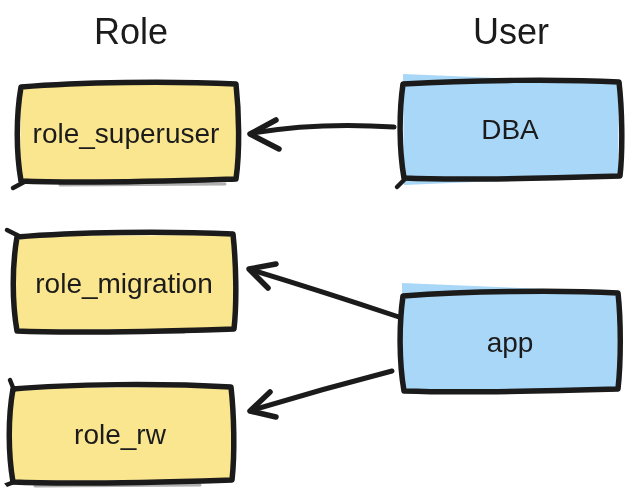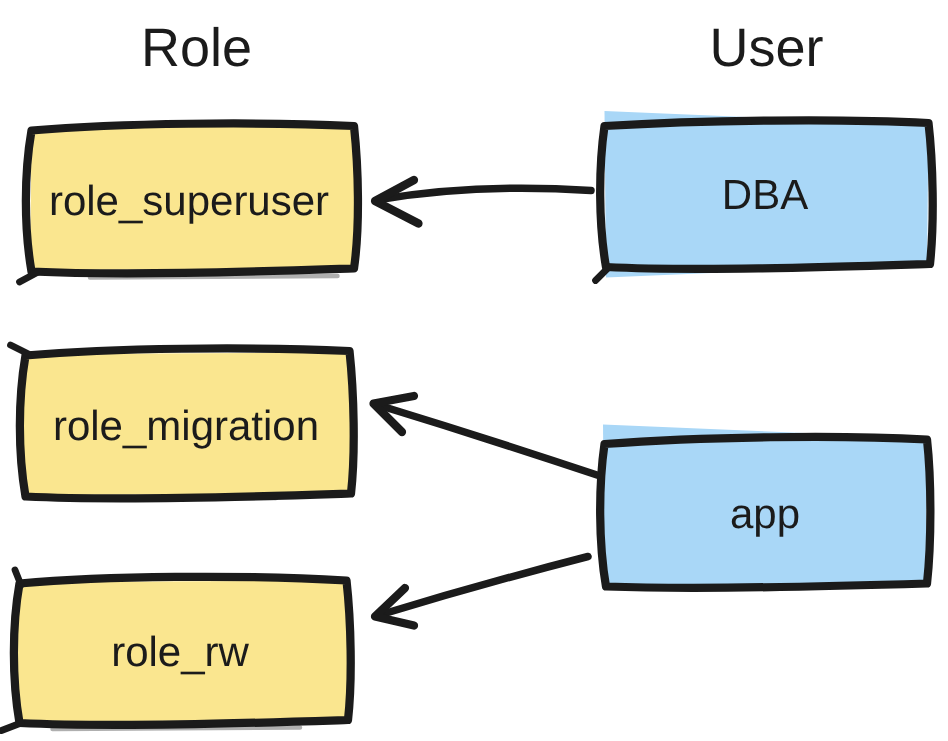--- a/index.html
+++ b/index.html
@@ -7,20 +7,21 @@
     padding: 0;
     background: #ffffff;
   }
   .canvas {
     position: relative;
     width: 632px;
     height: 494px;
     background: var(--background, #ffffff);
     overflow: hidden;
     font-family: "Liberation Sans", sans-serif;
+    border-radius: 24px;
   }
   svg { display: block; }
   text {
     font-family: "Liberation Sans", "DejaVu Sans", sans-serif;
     fill: var(--text, #1b1b1b);
   }
   .heading { font-size: 36px; font-weight: 400; }
   .label   { font-size: 28px; font-weight: 400; }
   .fill-role { fill: var(--role-fill, #FAE68F); stroke: none; }
   .fill-user { fill: var(--user-fill, #A9D7F7); stroke: none; }

